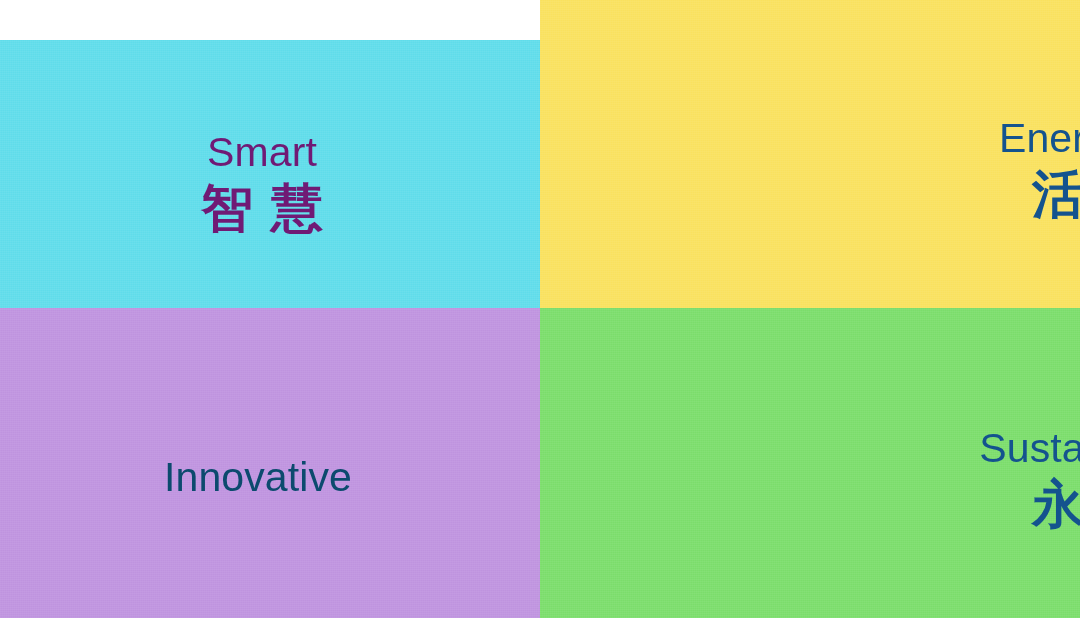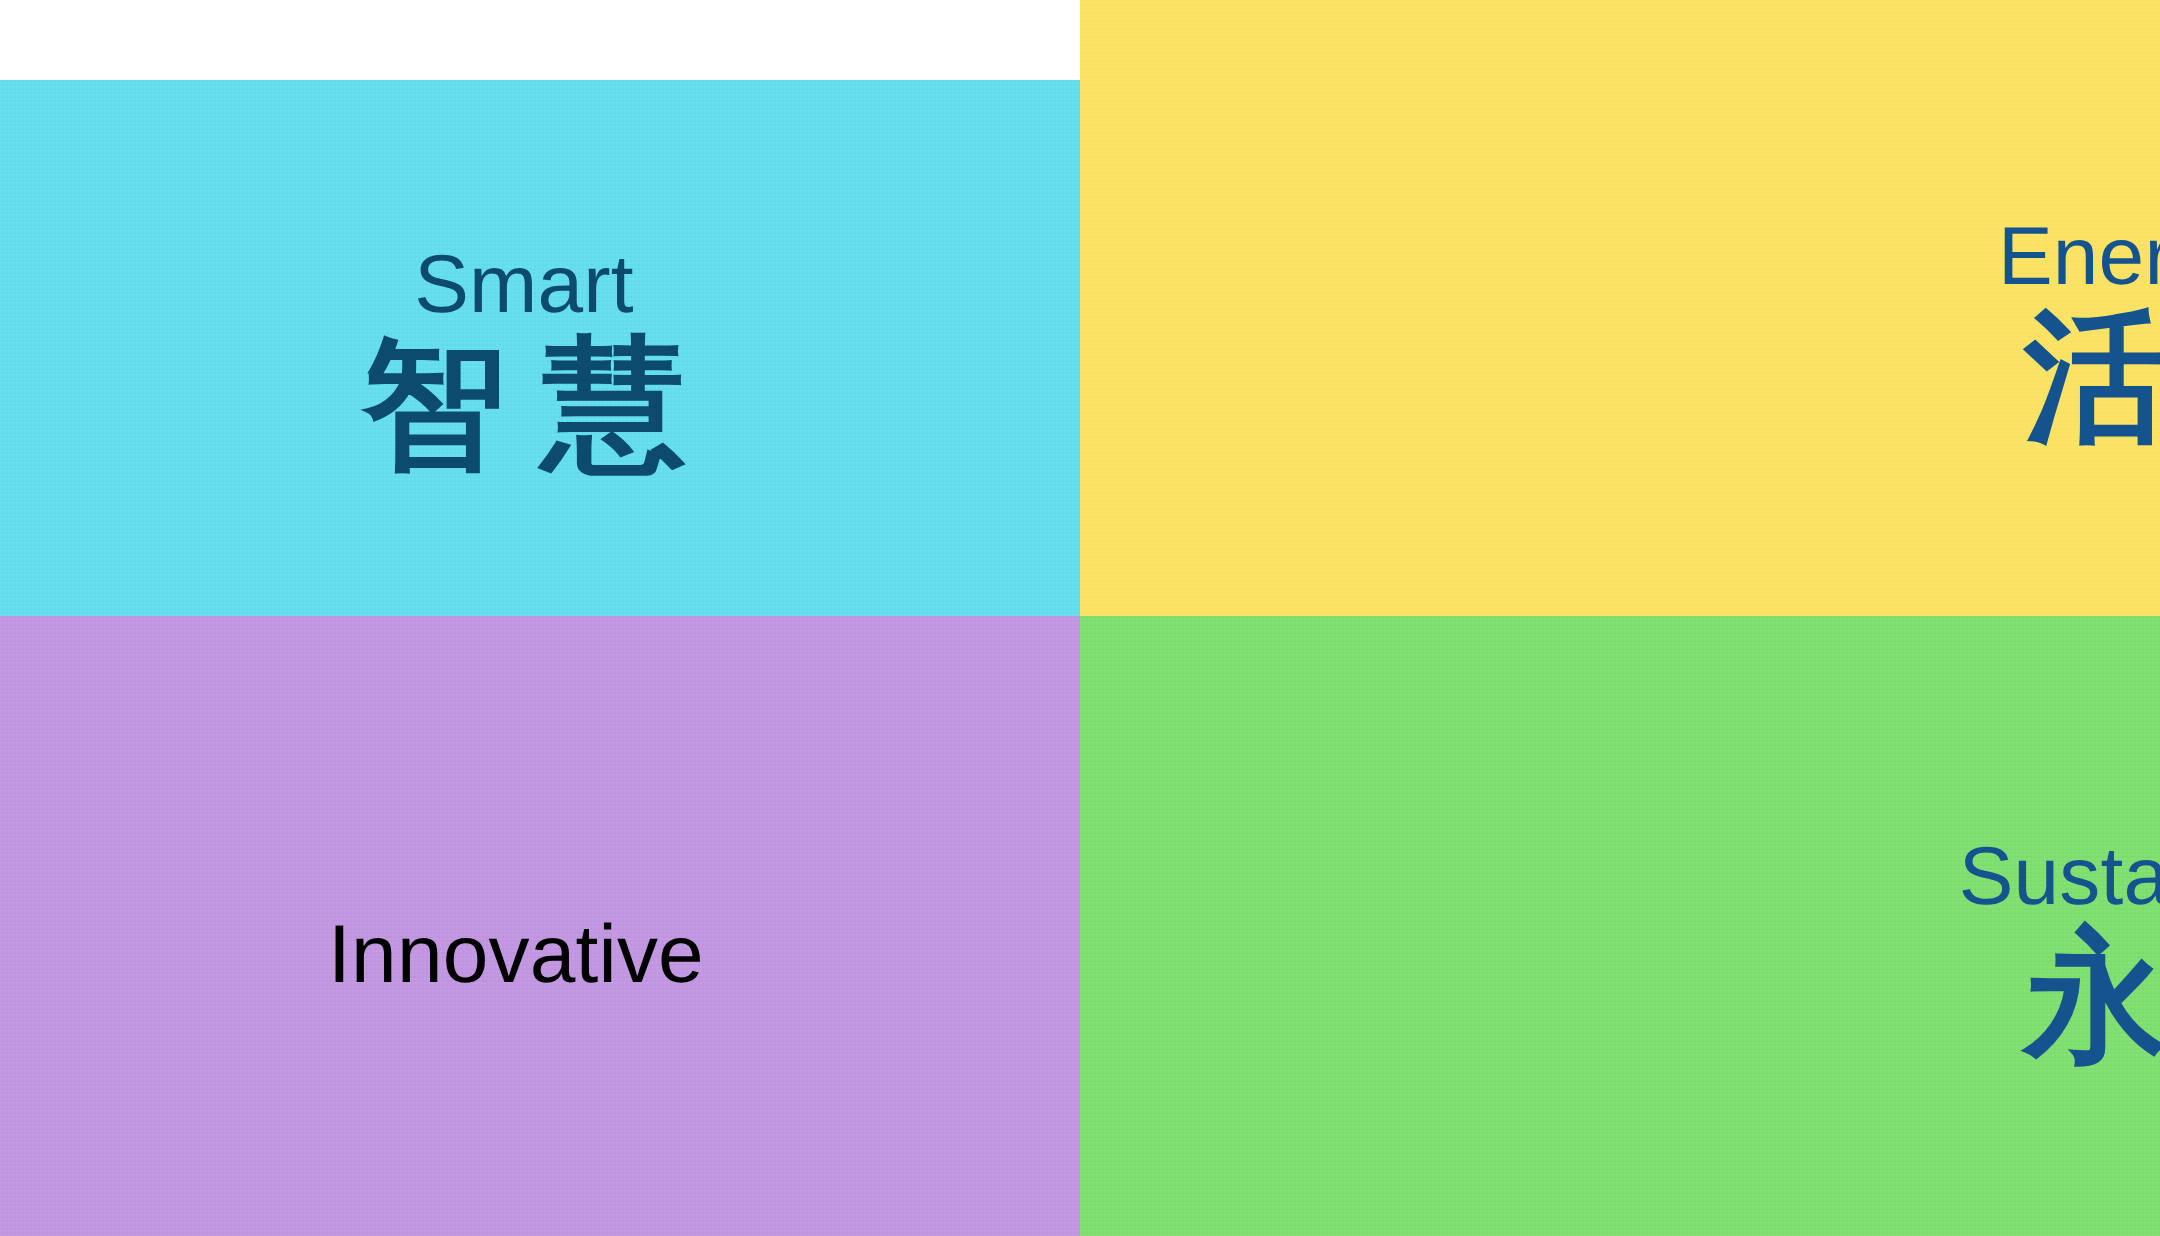--- a/index.html
+++ b/index.html
@@ -52,23 +52,23 @@
   .en {
     font-family: "Liberation Sans", "DejaVu Sans", sans-serif;
     font-weight: 500;
     font-size: 41px;
     letter-spacing: 0.1px;
     line-height: 1.05;
     white-space: nowrap;
   }
 
   .zh {
-    font-family: Liberation Mono, monospace;
+    font-family: Liberation Sans, sans-serif;
     font-weight: 700;
-    font-size: 72px;
+    font-size: 52px;
     letter-spacing: 6px;
     line-height: 1.08;
     margin-top: 6px;
     padding-left: 6px; 
     white-space: nowrap;
   }
 
   
   .cell-smart .cell-inner        { transform: translate(-8px, 10px); }
   .cell-energetic .cell-inner    { transform: translate(276px, 16px); }
@@ -78,35 +78,35 @@
   .cell-smart .zh       { letter-spacing: 18px; padding-left: 18px; }
   .cell-energetic .zh   { letter-spacing: 4px;  padding-left: 4px; }
   .cell-innovative .zh  { letter-spacing: 2px;  padding-left: 2px; }
   .cell-sustainable .zh { letter-spacing: 6px;  padding-left: 6px; }
 </style>
 </head>
 <body>
 
 <div class="board">
 
-  <div class="cell cell-smart" style="background-color: rgb(95, 220, 234); color: #0c4a6e; margin-top: 40px;">
+  <div class="cell cell-smart" style="background-color: rgb(95, 220, 234); color: #701a75; margin-top: 40px;">
     <div class="cell-inner">
       <div class="en">Smart</div>
       <div class="zh">智慧</div>
     </div>
   </div>
 
   <div class="cell cell-energetic" style="background-color: rgb(249, 225, 94); color: rgb(20, 83, 142);">
     <div class="cell-inner">
       <div class="en">Energetic</div>
       <div class="zh">活力</div>
     </div>
   </div>
 
-  <div class="cell cell-innovative" style="background-color: rgb(191, 147, 223); color: #000000;">
+  <div class="cell cell-innovative" style="background-color: rgb(191, 147, 223); color: #0c4a6e;">
     <div class="cell-inner">
       <div class="en">Innovative</div>
     </div>
   </div>
 
   <div class="cell cell-sustainable" style="background-color: rgb(123, 221, 107); color: rgb(20, 83, 142);">
     <div class="cell-inner">
       <div class="en">Sustainable</div>
       <div class="zh">永續</div>
     </div>

